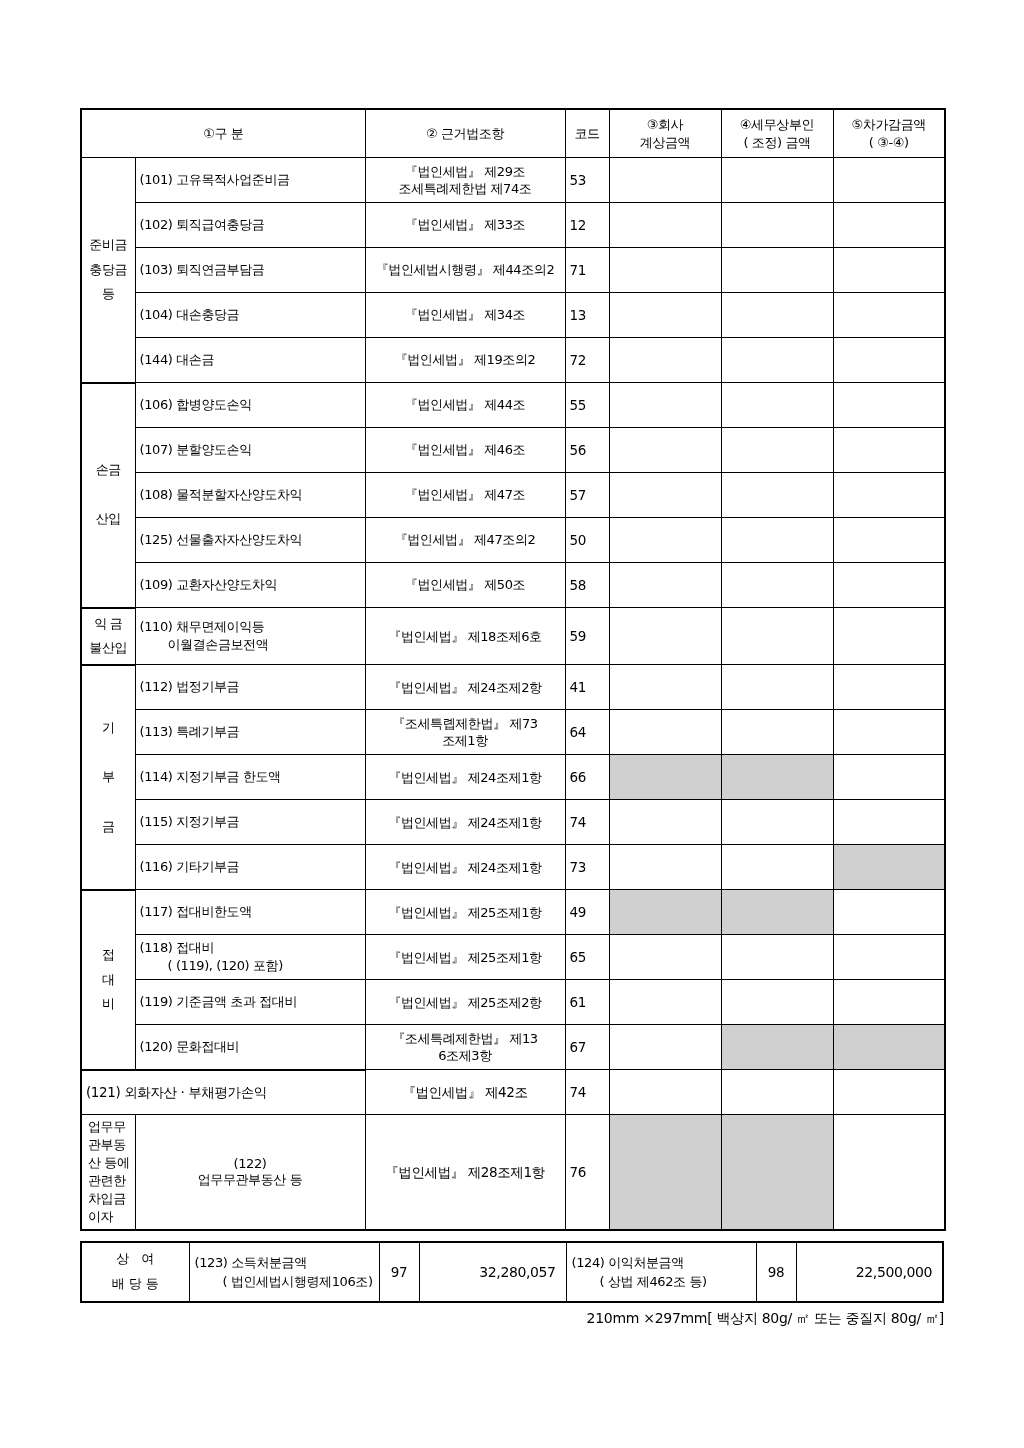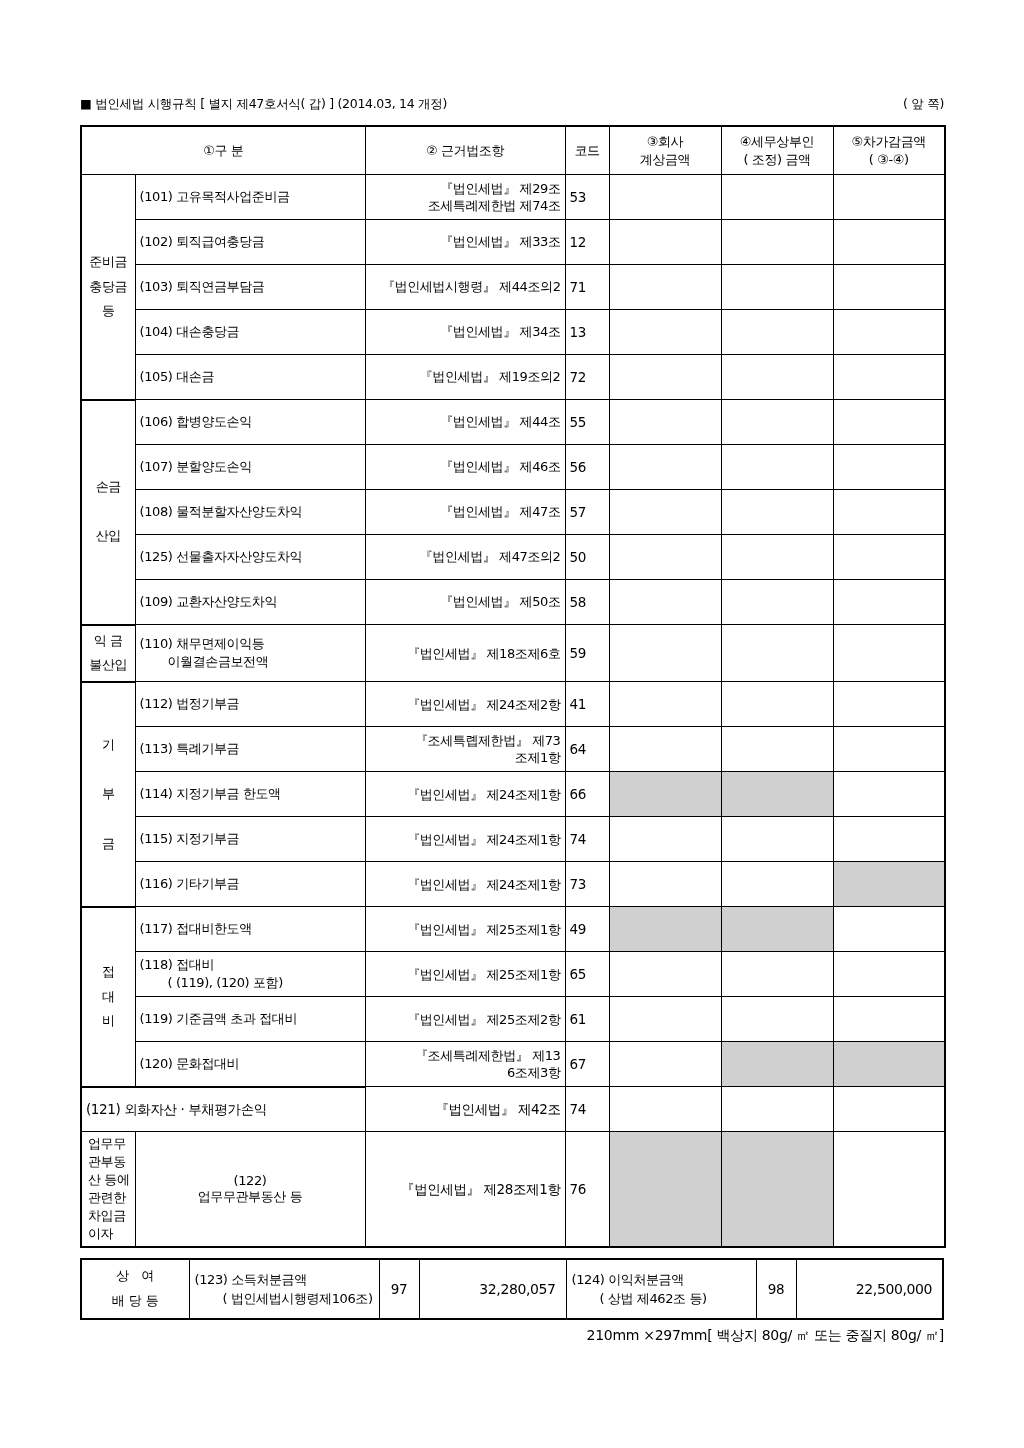--- a/index.html
+++ b/index.html
@@ -99,23 +99,24 @@
   .col-item { width: 230px; }
   .col-law { width: 200px; }
   .col-code { width: 44px; }
   .col-amt { width: 112px; }
 
   .grp {
     text-align: center;
     font-size: 14px;
     line-height: 1.9;
     letter-spacing: 0;
+    font-family: Liberation Serif, serif;
   }
   .item { padding-left: 12px; font-size: 13.5px; }
-  .law { text-align: right; font-size: 12.7px; line-height: 1.35; }
+  .law { text-align: center; font-size: 12.7px; line-height: 1.35; }
   .code { text-align: left; font-size: 13.5px; }
   .amt { text-align: right; padding-right: 8px; font-size: 13.5px; }
   .shade { background: #d0d0d0; }
   .row { height: 45px; }
   .hdrow th { padding: 6px 2px; line-height: 1.35; }
   .thick-top { border-top: 2px solid #000 !important; }
 
   
   .btm {
     width: 100%;
@@ -136,24 +137,20 @@
     letter-spacing: -0.3px;
   }
   .sub { display:block; font-size: 13px; }
   .indent1 { padding-left: 28px; display:block; }
 </style>
 </head>
 <body>
 
 <div class="page">
 
-  <div class="topline">
-    <div class="left">■ 법인세법 시행규칙 [ 별지 제47호서식( 갑) ] (2014.03, 14 개정)</div>
-    <div class="right">( 앞 쪽)</div>
-  </div>
 
 
   <table class="main">
     <colgroup>
       <col class="col-grp">
         <col class="col-item">
         <col class="col-law">
         <col class="col-code">
       <col class="col-amt">
         <col class="col-amt">
@@ -228,21 +225,21 @@
           <td class="law">
             <span class="sub">『법인세법』 제34조</span>
           </td>
           <td class="code">13</td>
           <td class="amt"></td>
           <td class="amt"></td>
           <td class="amt"></td>
         </tr>
         <tr class="row">
           <td class="item">
-            <span class="sub">(105) 대손금</span>
+            <span class="sub">(144) 대손금</span>
           </td>
           <td class="law">
             <span class="sub">『법인세법』 제19조의2</span>
           </td>
           <td class="code">72</td>
           <td class="amt"></td>
           <td class="amt"></td>
           <td class="amt"></td>
         </tr>
         <tr class="row">

